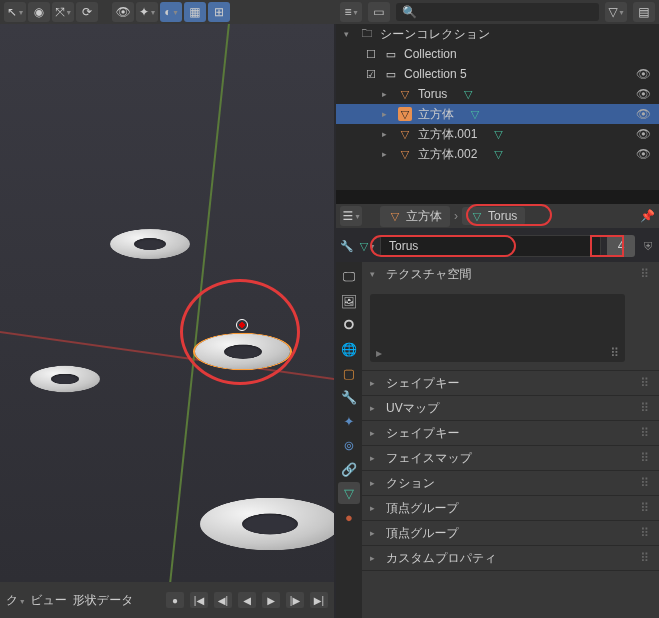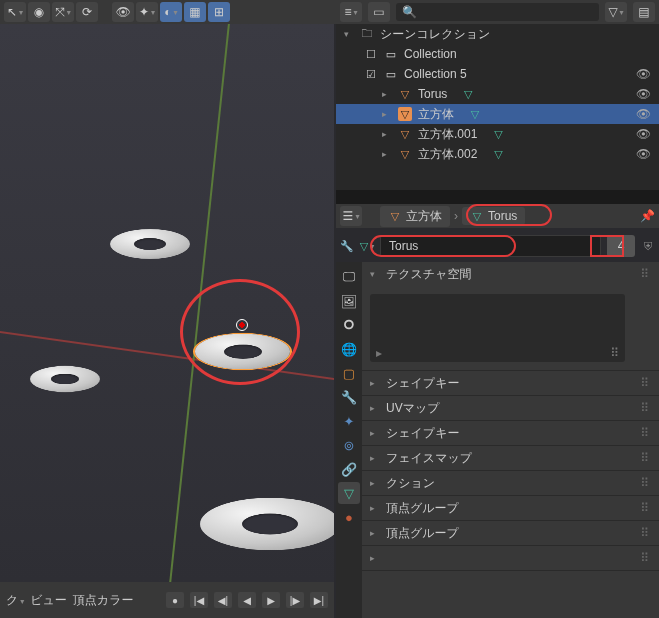--- a/index.html
+++ b/index.html
@@ -88,21 +88,21 @@
 
   <div class="cursor3d" style="left:233px; top:292px;"></div>
 
   <div class="red-circle" style="left:180px; top:255px; width:120px; height:106px;"></div>
 
 </div>
 
 <div class="timeline">
   <span>ク<span class="dropdown-caret">▾</span></span>
   <span>ビュー</span>
-  <span>頂点カラー</span>
+  <span>形状データ</span>
   <div style="flex:1"></div>
   <div class="play-btn">●</div>
   <div class="play-btn">|◀</div>
   <div class="play-btn">◀|</div>
   <div class="play-btn">◀</div>
   <div class="play-btn">▶</div>
   <div class="play-btn">|▶</div>
   <div class="play-btn">▶|</div>
 </div>
 
@@ -259,20 +259,21 @@
   <div class="panel">
     <div class="panel-header">
       <span class="out-tri">▸</span>
       <span>頂点グループ</span>
       <span class="drag">⠿</span>
     </div>
   </div>
   <div class="panel">
     <div class="panel-header">
       <span class="out-tri">▸</span>
+      <span>カスタムプロパティ</span>
       <span class="drag">⠿</span>
     </div>
   </div>
 </div>
 
 <div class="red-ellipse" style="left:466px; top:204px; width:86px; height:22px;"></div>
 <div class="red-ellipse" style="left:370px; top:235px; width:146px; height:22px;"></div>
 <div class="red-rect" style="left:590px; top:235px; width:34px; height:22px;"></div>
 
 </body></html>

